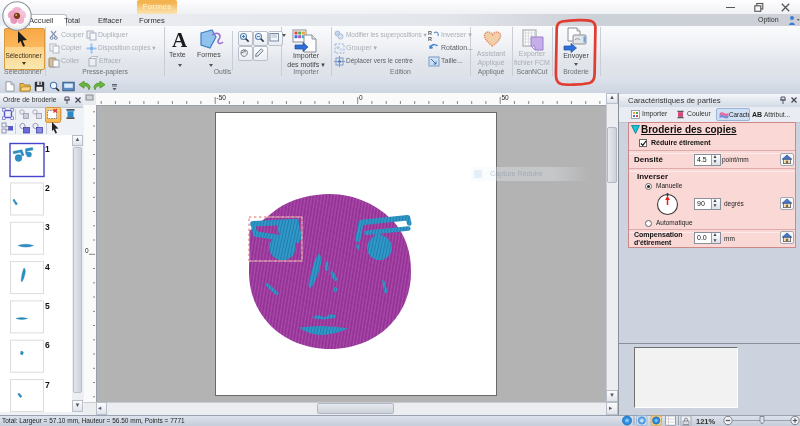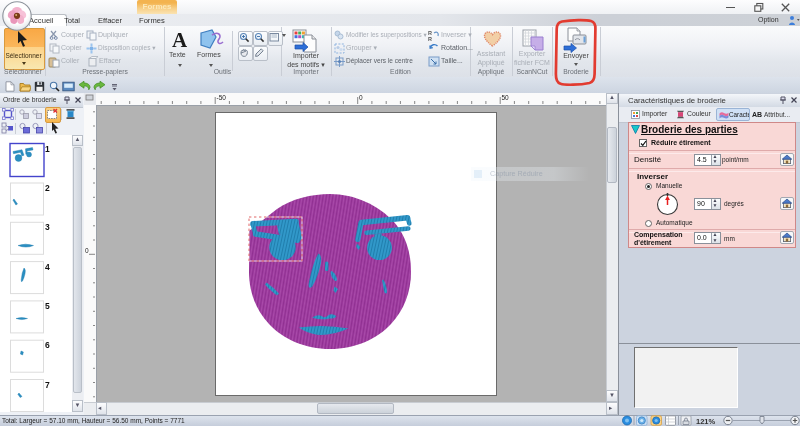--- a/index.html
+++ b/index.html
@@ -517,21 +517,21 @@
 <div class="ab" style="left:607px;top:127px;width:10px;height:56px;background:linear-gradient(to right,#e6e9ee,#ccd2da);border:1px solid #b2b8c2;box-sizing:border-box;border-radius:2px;"></div>
 <div class="ab" style="left:84px;top:402px;width:534px;height:13px;background:#ebedf0;border-top:1px solid #c8ccd2;box-sizing:border-box;"></div>
 <div class="ab" style="left:96px;top:402px;width:11px;height:13px;background:linear-gradient(#fdfdfe,#dfe3ea);border:1px solid #b9bfc8;box-sizing:border-box;"></div>
 <div class="ab txt" style="left:98px;top:404px;font-size:6.5px;color:#556;">◂</div>
 <div class="ab" style="left:606px;top:402px;width:12px;height:13px;background:linear-gradient(#fdfdfe,#dfe3ea);border:1px solid #b9bfc8;box-sizing:border-box;"></div>
 <div class="ab txt" style="left:609px;top:404px;font-size:6.5px;color:#556;">▸</div>
 <div class="ab" style="left:317px;top:403px;width:77px;height:11px;background:linear-gradient(#e6e9ee,#ccd2da);border:1px solid #b2b8c2;box-sizing:border-box;border-radius:2px;"></div>
 
 <div class="ab" style="left:618px;top:93px;width:182px;height:322px;background:#ccd3df;border-left:1px solid #8a909a;box-sizing:border-box;"></div>
 <div class="ab" style="left:619px;top:94px;width:181px;height:13px;background:linear-gradient(#f4f6fa,#d3dae4);border-bottom:1px solid #c0c6d0;"></div>
-<div class="ab txt" style="left:628px;top:95.5px;font-size:7.8px;color:#333;">Caractéristiques de broderie</div>
+<div class="ab txt" style="left:628px;top:95.5px;font-size:7.8px;color:#333;">Caractéristiques de parties</div>
 <svg class="ab" style="left:779px;top:96px" width="8" height="9" viewBox="0 0 8 9">
     <path d="M2 1 h4 v3 h-4 z M1 4 h6 M4 4 v4" stroke="#556" stroke-width="1" fill="#dde"></path>
   </svg>
 <svg class="ab" style="left:790px;top:96px" width="8" height="8" viewBox="0 0 8 8">
     <path d="M1.5 1.5 L6.5 6.5 M6.5 1.5 L1.5 6.5" stroke="#445" stroke-width="1.2"></path>
   </svg>
 
 <div class="ab" style="left:619px;top:107px;width:181px;height:15px;background:#e9ecf2;border-bottom:1px solid #c0c6d0;"></div>
 <div class="ab" style="left:716px;top:108px;width:34px;height:13px;background:#cfe0f5;border:1px solid #9ab4d6;box-sizing:border-box;border-radius:2px;"></div>
 <svg class="ab" style="left:631px;top:110px" width="9" height="9" viewBox="0 0 9 9">
@@ -553,30 +553,30 @@
  <path d="M0.5 5 Q2.5 3 5 4.5 Q7.5 6 9.5 4.2 L9.5 6.5 Q7.5 8.2 5 6.8 Q2.5 5.4 0.5 7.4 Z" fill="#7a8ad8"></path>
 </svg>
 <div class="ab" style="left:729px;top:111px;width:20px;overflow:hidden;font-size:6.3px;color:#222;white-space:nowrap;">Caractér...</div>
 <div class="ab txt" style="left:752px;top:110.5px;font-size:7px;font-weight:bold;color:#222;">AB</div>
 <div class="ab txt" style="left:764px;top:111px;font-size:6.5px;color:#333;">Attribut...</div>
 
 <div class="ab" style="left:628px;top:122px;width:168px;height:126px;background:#f9d8d6;border:1px solid #cf8888;box-sizing:border-box;"></div>
 <svg class="ab" style="left:631px;top:125px" width="9" height="9" viewBox="0 0 9 9">
  <path d="M0.5 0.5 H8.5 L4.5 8.5 Z" fill="#18c8c8" stroke="#0878a8" stroke-width="0.8"></path>
 </svg>
-<div class="ab txt" style="left:641px;top:123.5px;font-size:10px;font-weight:bold;color:#111;text-decoration:underline;">Broderie des parties</div>
+<div class="ab txt" style="left:641px;top:123.5px;font-size:10px;font-weight:bold;color:#111;text-decoration:underline;">Broderie des copies</div>
 
 <div class="ab" style="left:639px;top:139px;width:8px;height:8px;background:#fff;border:1px solid #666;box-sizing:border-box;"></div>
 <svg class="ab" style="left:639.5px;top:139.5px" width="7" height="7" viewBox="0 0 7 7">
     <path d="M1 3.5 L2.8 5.4 L6 1" fill="none" stroke="#111" stroke-width="1.2"></path>
   </svg>
 <div class="ab txt" style="left:651px;top:138.5px;font-size:7px;font-weight:bold;color:#111;">Réduire étirement</div>
 <div class="ab" style="left:629px;top:150px;width:166px;height:2px;border-top:1px solid #dfaaaa;border-bottom:1px solid #fdeaea;"></div>
 
-<div class="ab txt" style="left:634px;top:155px;font-size:8px;font-weight:normal;color:#111;">Densité</div>
+<div class="ab txt" style="left:634px;top:155px;font-size:8px;font-weight:bold;color:#111;">Densité</div>
 <div class="ab" style="left:694px;top:153.5px;width:27px;height:12px;background:#fff;border:1px solid #8a909a;box-sizing:border-box;"></div>
 <div class="ab txt" style="left:697px;top:155.5px;font-size:7px;color:#111;">4.5</div>
 <div class="ab" style="left:711px;top:154.5px;width:9px;height:10px;background:linear-gradient(#fbfcfd,#dde2e8);border-left:1px solid #9aa0aa;box-sizing:border-box;"></div>
 <div class="ab txt" style="left:712.5px;top:152.5px;font-size:5px;color:#445;">▲</div>
 <div class="ab txt" style="left:712.5px;top:158px;font-size:5px;color:#445;">▼</div>
 <div class="ab txt" style="left:722px;top:156px;font-size:6.5px;color:#222;">point/mm</div>
 <svg class="ab" style="left:780px;top:153px" width="14" height="13" viewBox="0 0 14 13">
  <rect x="0.5" y="0.5" width="13" height="12" rx="1.5" fill="#f6f8fa" stroke="#9aa0aa" stroke-width="0.9"></rect>
  <rect x="3.4" y="6" width="7.2" height="4.6" fill="#f5e6c2" stroke="#5a6070" stroke-width="0.8"></rect>
  <path d="M2.2 6.2 L7 2 L11.8 6.2 Z" fill="#4a7ac8" stroke="#2a4a88" stroke-width="0.7"></path>

